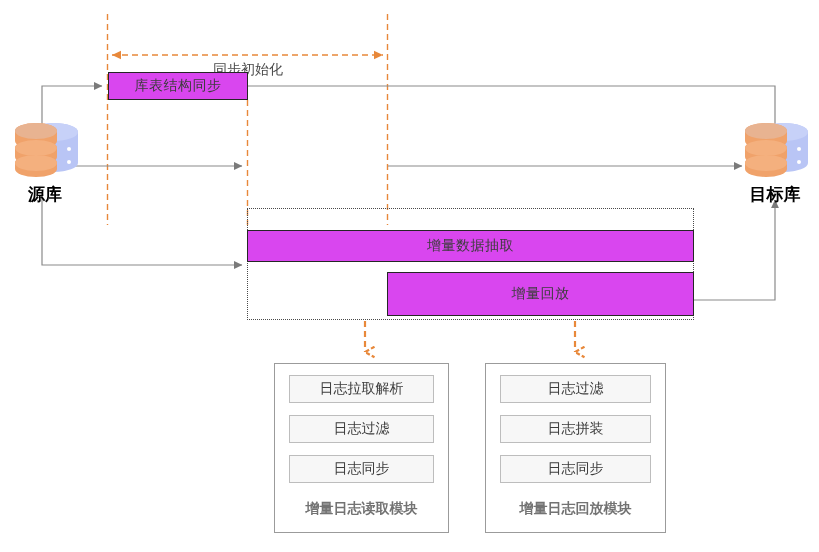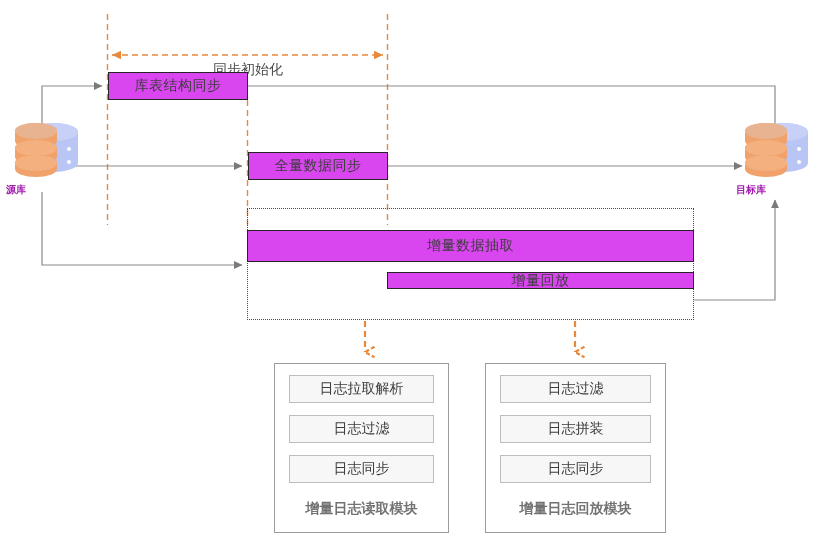--- a/index.html
+++ b/index.html
@@ -71,23 +71,24 @@
     text-align: center;
     font-size: 14px;
     font-weight: bold;
     color: #737373;
     white-space: nowrap;
   }
 
   
   .db-label {
     position: absolute;
-    font-size: 10px;
+    font-size: 17px;
     font-weight: bold;
-    color: #a21caf;
+    color: #000000;
+    text-align: center;
     white-space: nowrap;
   }
 
   
   .phase-label {
     position: absolute;
     font-size: 14px;
     color: #4a4a4a;
     text-align: center;
     white-space: nowrap;
@@ -192,27 +193,26 @@
         <ellipse cx="24" cy="28" rx="21" ry="8" fill="#f4b07e"></ellipse>
         <path d="M3,43 a21,8 0 0 1 42,0 v6 a21,8 0 0 1 -42,0 z" fill="#f0a26a"></path>
         <ellipse cx="24" cy="43" rx="21" ry="8" fill="#f4b07e"></ellipse>
       </g>
     </svg>
   </div>
   <div class="db-label" style="left:736px; top:183px; width:78px;">目标库</div>
 
   <div class="pbox" style="left:108px; top:72px; width:140px; height:28px;">库表结构同步</div>
 
-  <div class="pbox" style="left:248px; top:152px; width:140px; height:28px;">全量数据同步</div>
 
   <div class="dotted-container" style="left:247px; top:208px; width:447px; height:112px;"></div>
 
   <div class="pbox" style="left:247px; top:230px; width:447px; height:32px;">增量数据抽取</div>
 
-  <div class="pbox" style="left:387px; top:272px; width:307px; height:17px;">增量回放</div>
+  <div class="pbox" style="left:387px; top:272px; width:307px; height:44px;">增量回放</div>
 
   <div class="module" style="left:274px; top:363px; width:175px; height:170px;">
     <div class="mbox" style="top:11px;">日志拉取解析</div>
     <div class="mbox" style="top:51px;">日志过滤</div>
     <div class="mbox" style="top:91px;">日志同步</div>
     <div class="mtitle">增量日志读取模块</div>
   </div>
 
   <div class="module" style="left:485px; top:363px; width:181px; height:170px;">
     <div class="mbox" style="top:11px;">日志过滤</div>

